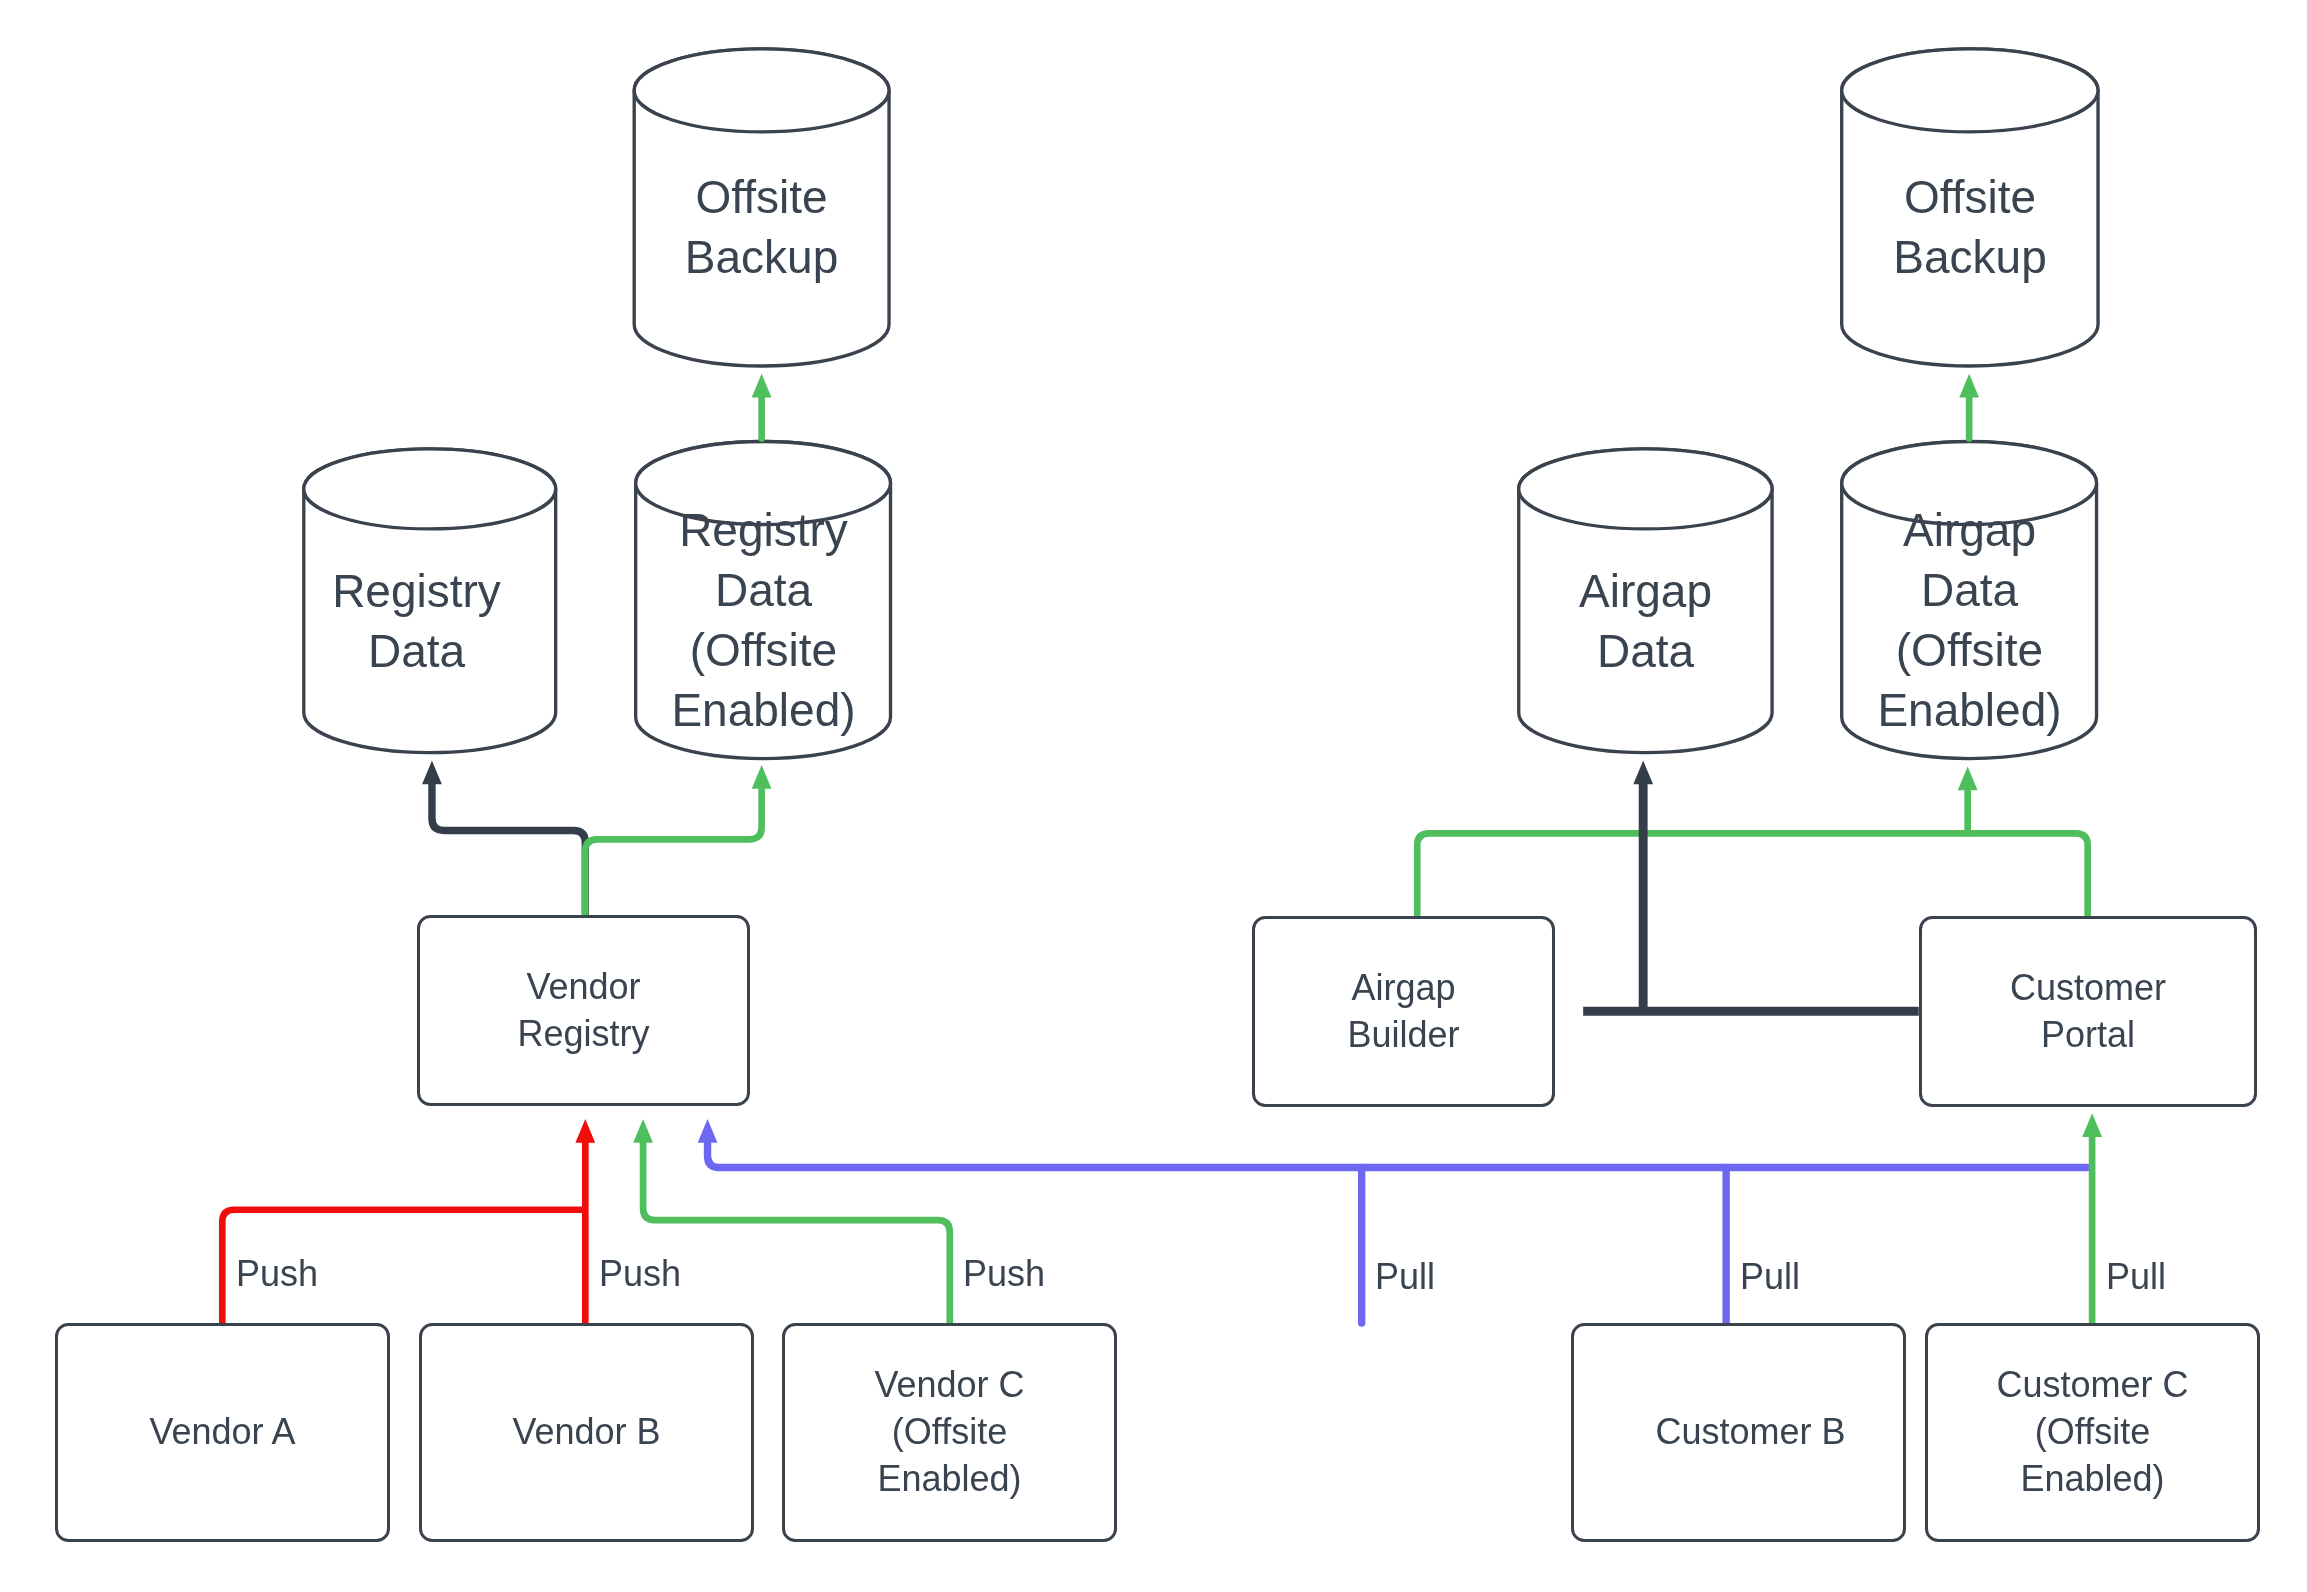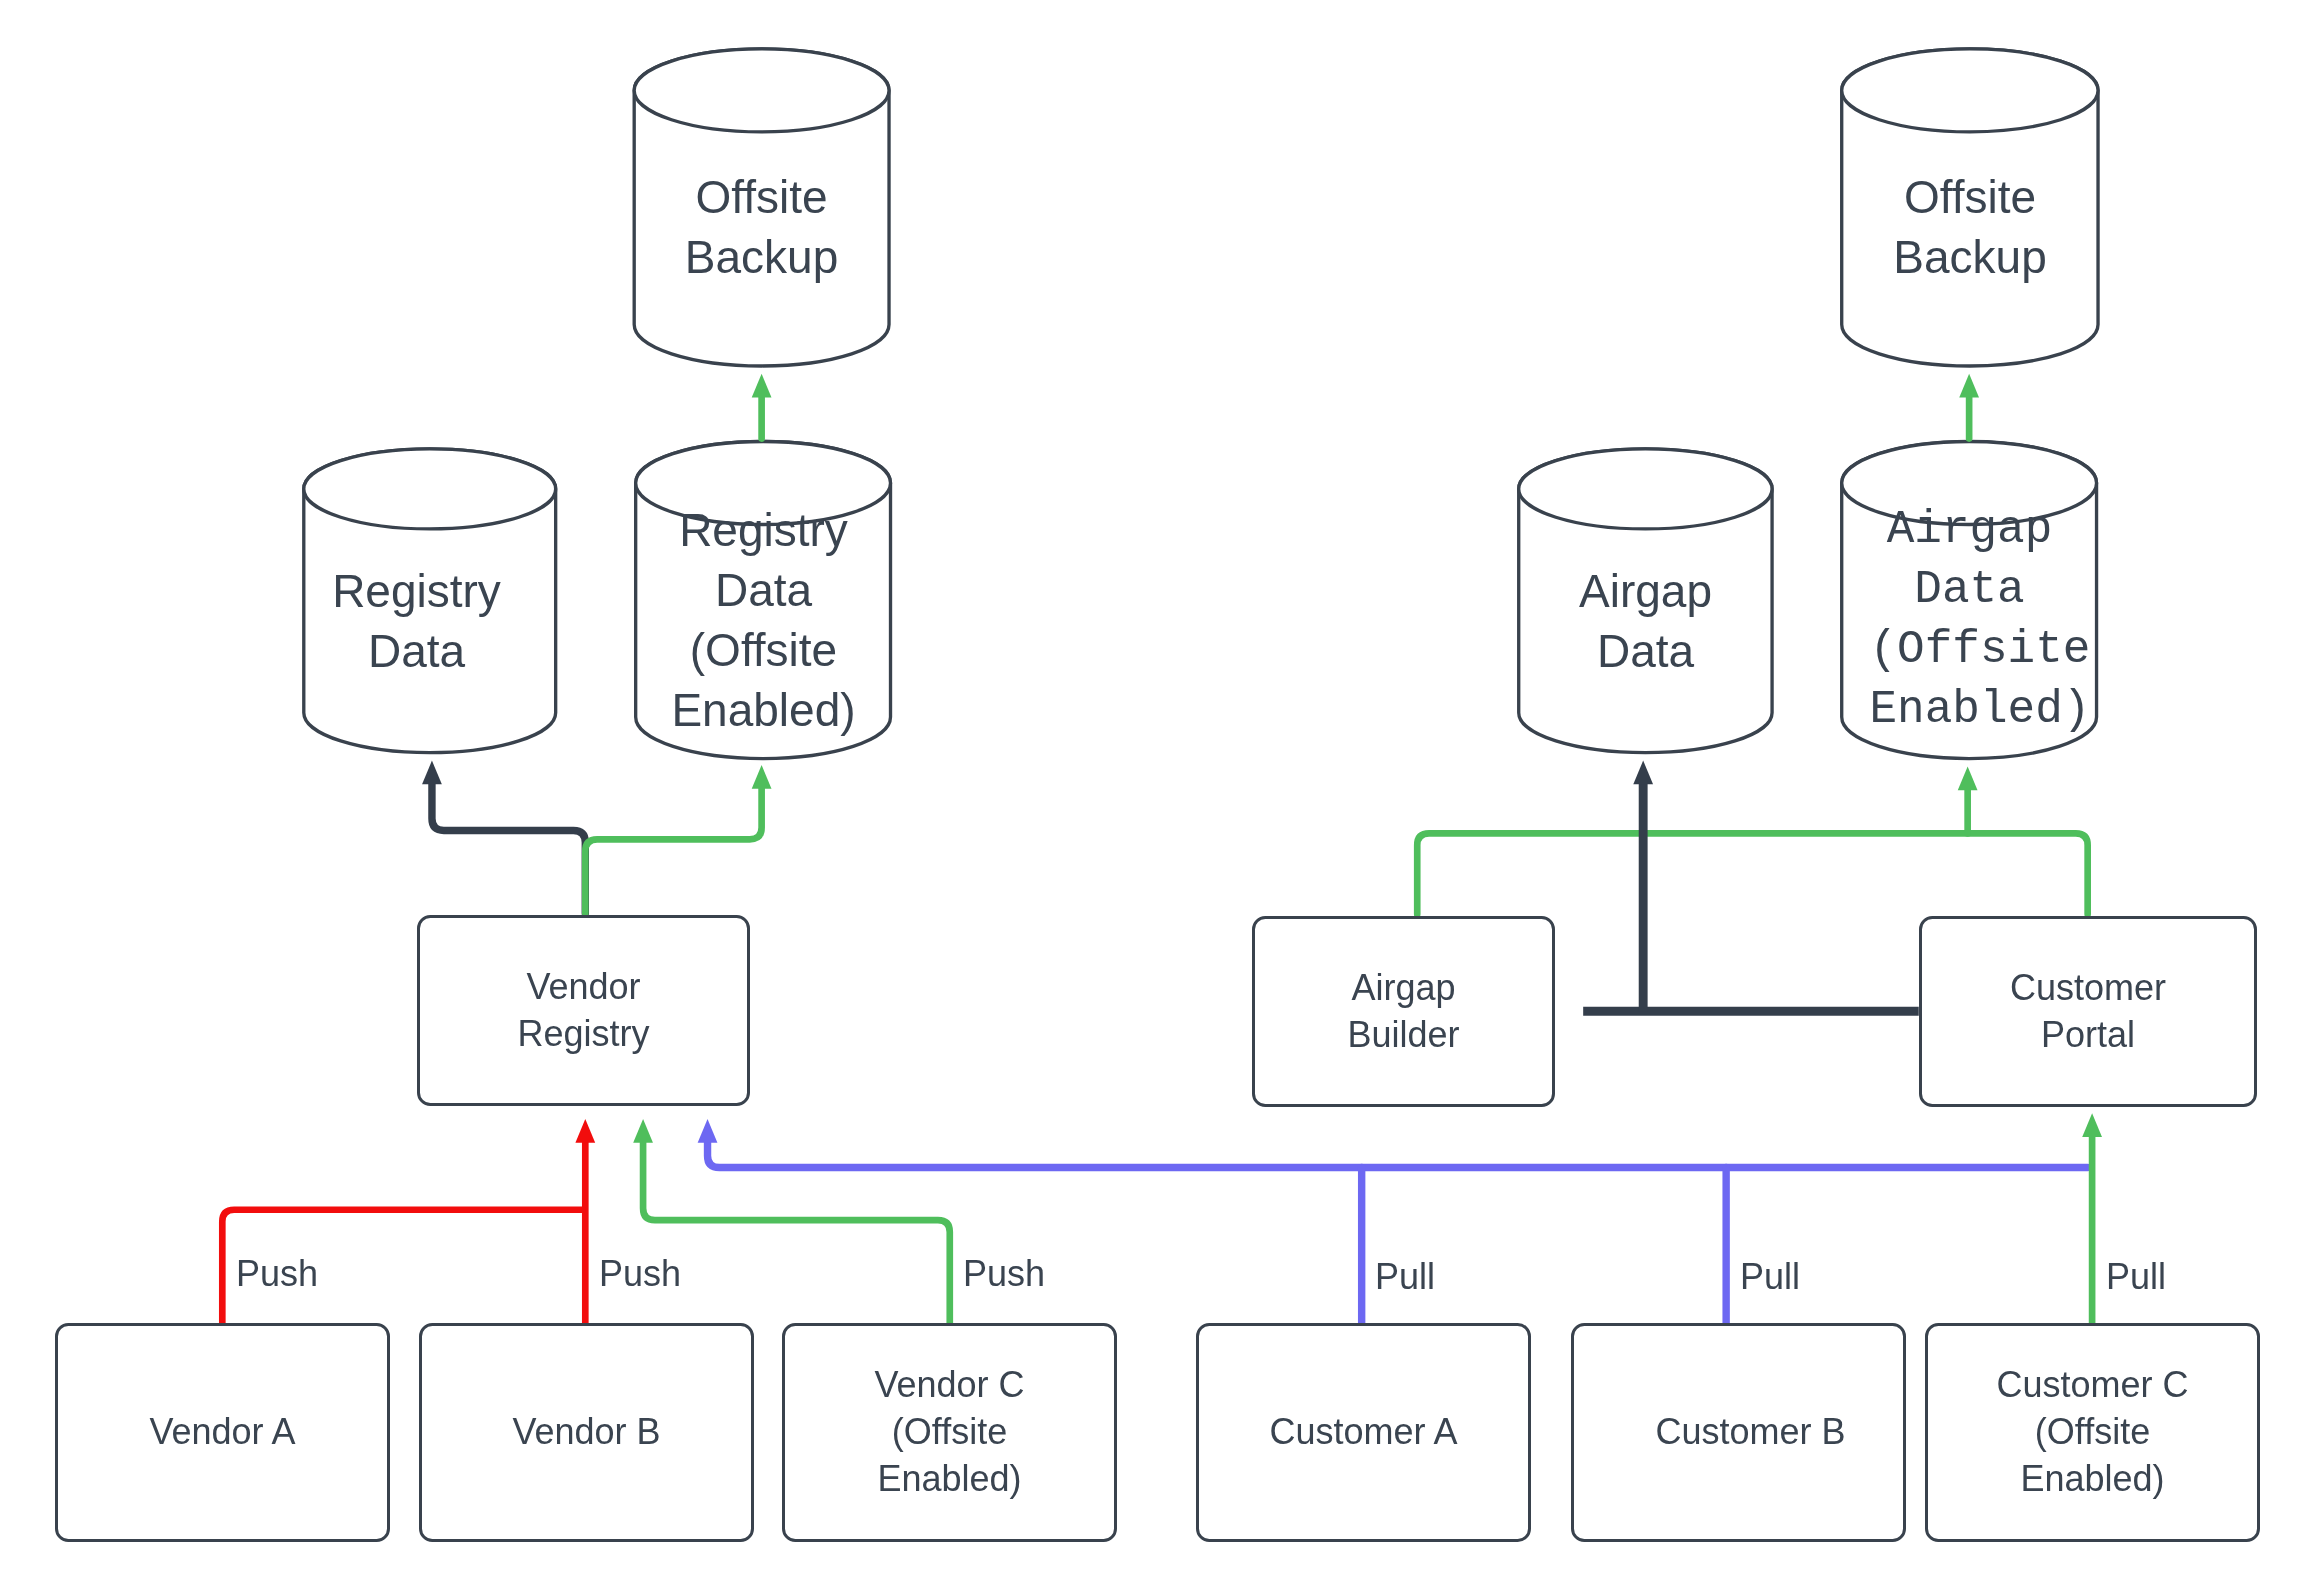--- a/index.html
+++ b/index.html
@@ -164,21 +164,21 @@
   <div class="cyl-label" style="left:304px;top:449px;width:225px;height:304px;">
     <span class="lbl" style="max-width:193px;">Registry Data</span>
   </div>
   <div class="cyl-label" style="left:636px;top:442px;width:255px;height:317px;">
     <span class="lbl" style="max-width:200px;">Registry Data (Offsite Enabled)</span>
   </div>
   <div class="cyl-label" style="left:1519px;top:449px;width:253px;height:304px;">
     <span class="lbl" style="max-width:178px;">Airgap Data</span>
   </div>
   <div class="cyl-label" style="left:1842px;top:442px;width:255px;height:317px;">
-    <span class="lbl" style="max-width:200px;font-family:Liberation Mono, monospace;">Airgap Data (Offsite Enabled)</span>
+    <span class="lbl" style="max-width:200px;">Airgap Data (Offsite Enabled)</span>
   </div>
   <div class="cyl-label" style="left:1842px;top:49px;width:256px;height:317px;">
     <span class="lbl" style="max-width:200px;">Offsite Backup</span>
   </div>
 
   <div class="node" style="left:417px;top:915px;width:333px;height:191px;">
     <span class="lbl" style="max-width:207px;">Vendor Registry</span>
   </div>
   <div class="node" style="left:1252px;top:916px;width:303px;height:191px;">
     <span class="lbl" style="max-width:185px;">Airgap Builder</span>
@@ -188,23 +188,20 @@
   </div>
 
   <div class="node" style="left:55px;top:1323px;width:335px;height:219px;">
     <span class="lbl" style="max-width:311px;">Vendor A</span>
   </div>
   <div class="node" style="left:419px;top:1323px;width:335px;height:219px;">
     <span class="lbl" style="max-width:311px;">Vendor B</span>
   </div>
   <div class="node" style="left:782px;top:1323px;width:335px;height:219px;">
     <span class="lbl" style="max-width:215px;">Vendor C (Offsite Enabled)</span>
-  </div>
-  <div class="node" style="left:1196px;top:1323px;width:335px;height:219px;">
-    <span class="lbl" style="max-width:311px;">Customer A</span>
   </div>
   <div class="node" style="left:1571px;top:1323px;width:335px;height:219px;">
     <span class="lbl" style="max-width:311px;margin-left:24px;">Customer B</span>
   </div>
   <div class="node" style="left:1925px;top:1323px;width:335px;height:219px;">
     <span class="lbl" style="max-width:244px;">Customer C (Offsite Enabled)</span>
   </div>
 
   <div class="edge-label" style="left:236px;top:1254px;">Push</div>
   <div class="edge-label" style="left:599px;top:1254px;">Push</div>

